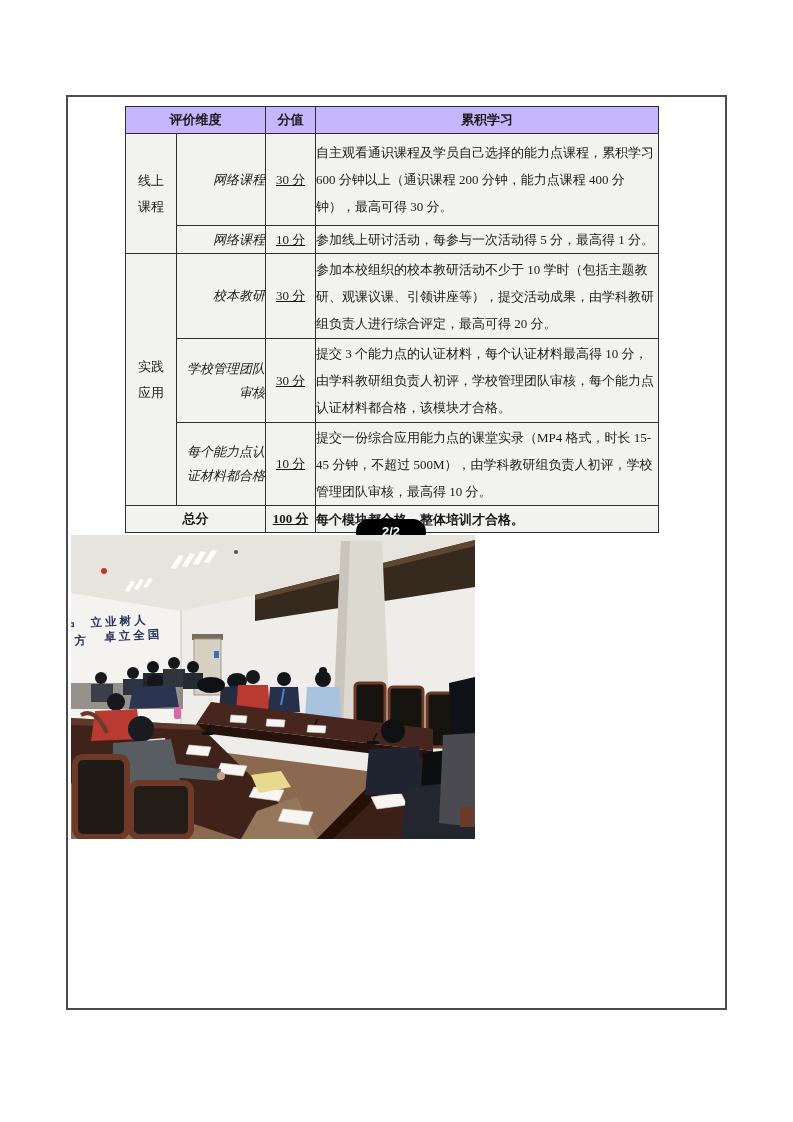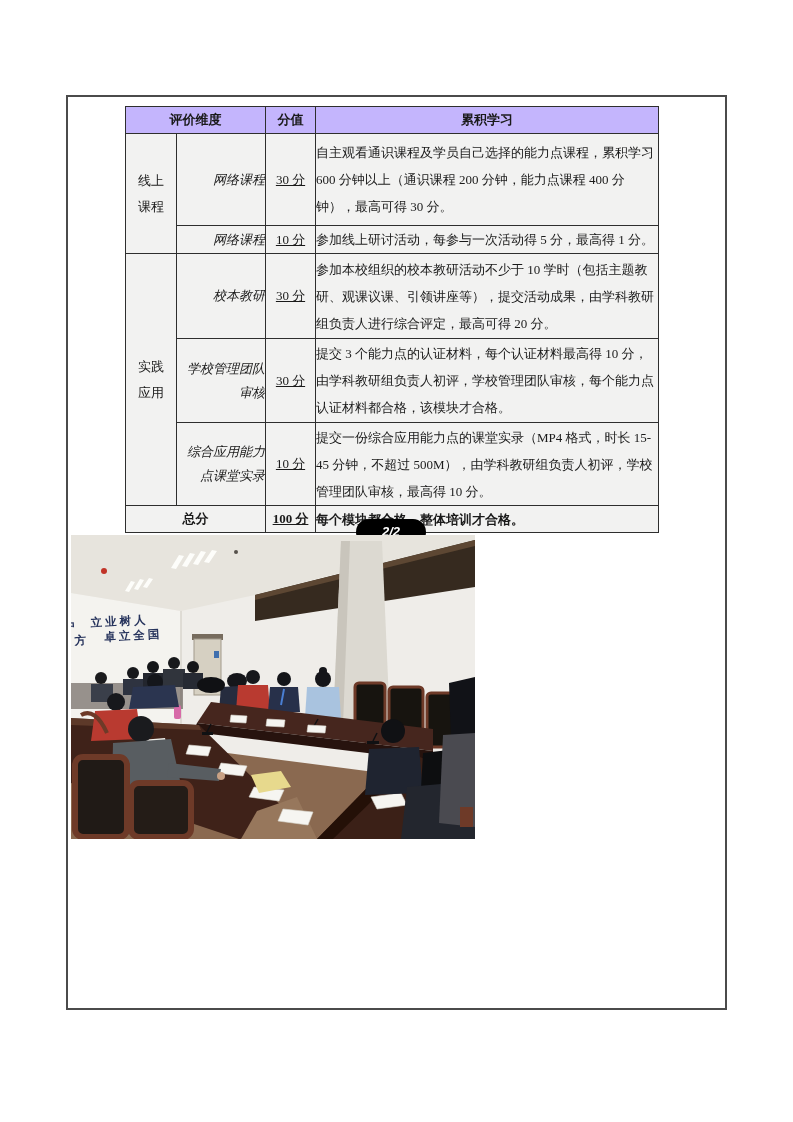--- a/index.html
+++ b/index.html
@@ -16,21 +16,21 @@
   td.grp{font-weight:normal;text-align:center;white-space:pre-line;line-height:26px;font-size:13px;}
   td.sub{text-align:right;padding:1px 6px;line-height:24px;font-style:italic;}
   td.score{text-align:center;text-decoration:underline;}
   td.ind{text-align:left;padding:2px 8px;line-height:27px;}
   tr.total td{font-weight:bold;}
   tr.total td.ind{line-height:19px;}
   
   .badge-clip{position:absolute;left:356px;top:519px;width:70px;height:16px;overflow:hidden;}
   .badge{width:70px;height:26px;border-radius:13px;background:#000;color:#fff;
          font-family:"Liberation Sans","DejaVu Sans",sans-serif;font-weight:bold;
-         font-size:13px;text-align:center;line-height:25px;font-style:italic;}
+         font-size:13px;text-align:center;line-height:25px;}
   
   .photo{position:absolute;left:71px;top:535px;width:404px;height:304px;overflow:hidden;}
   .photo svg{display:block;}
 </style>
 </head>
 <body>
 
 <div class="screen">
 
   <div class="page-border"></div>
@@ -66,21 +66,21 @@
       <td class="sub">校本教研</td>
       <td class="score">30 分</td>
       <td class="ind">参加本校组织的校本教研活动不少于 10 学时（包括主题教研、观课议课、引领讲座等），提交活动成果，由学科教研组负责人进行综合评定，最高可得 20 分。</td>
     </tr>
     <tr style="height:84px">
       <td class="sub">学校管理团队审核</td>
       <td class="score">30 分</td>
       <td class="ind">提交 3 个能力点的认证材料，每个认证材料最高得 10 分，由学科教研组负责人初评，学校管理团队审核，每个能力点认证材料都合格，该模块才合格。</td>
     </tr>
     <tr style="height:83px">
-      <td class="sub">综合应用能力点课堂实录</td>
+      <td class="sub">每个能力点认证材料都合格</td>
       <td class="score">10 分</td>
       <td class="ind">提交一份综合应用能力点的课堂实录（MP4 格式，时长 15-45 分钟，不超过 500M），由学科教研组负责人初评，学校管理团队审核，最高得 10 分。</td>
     </tr>
     <tr class="total" style="height:22px">
       <td class="grp" colspan="2">总分</td>
       <td class="score">100 分</td>
       <td class="ind">每个模块都合格，整体培训才合格。</td>
     </tr>
   </tbody>
     </table>

